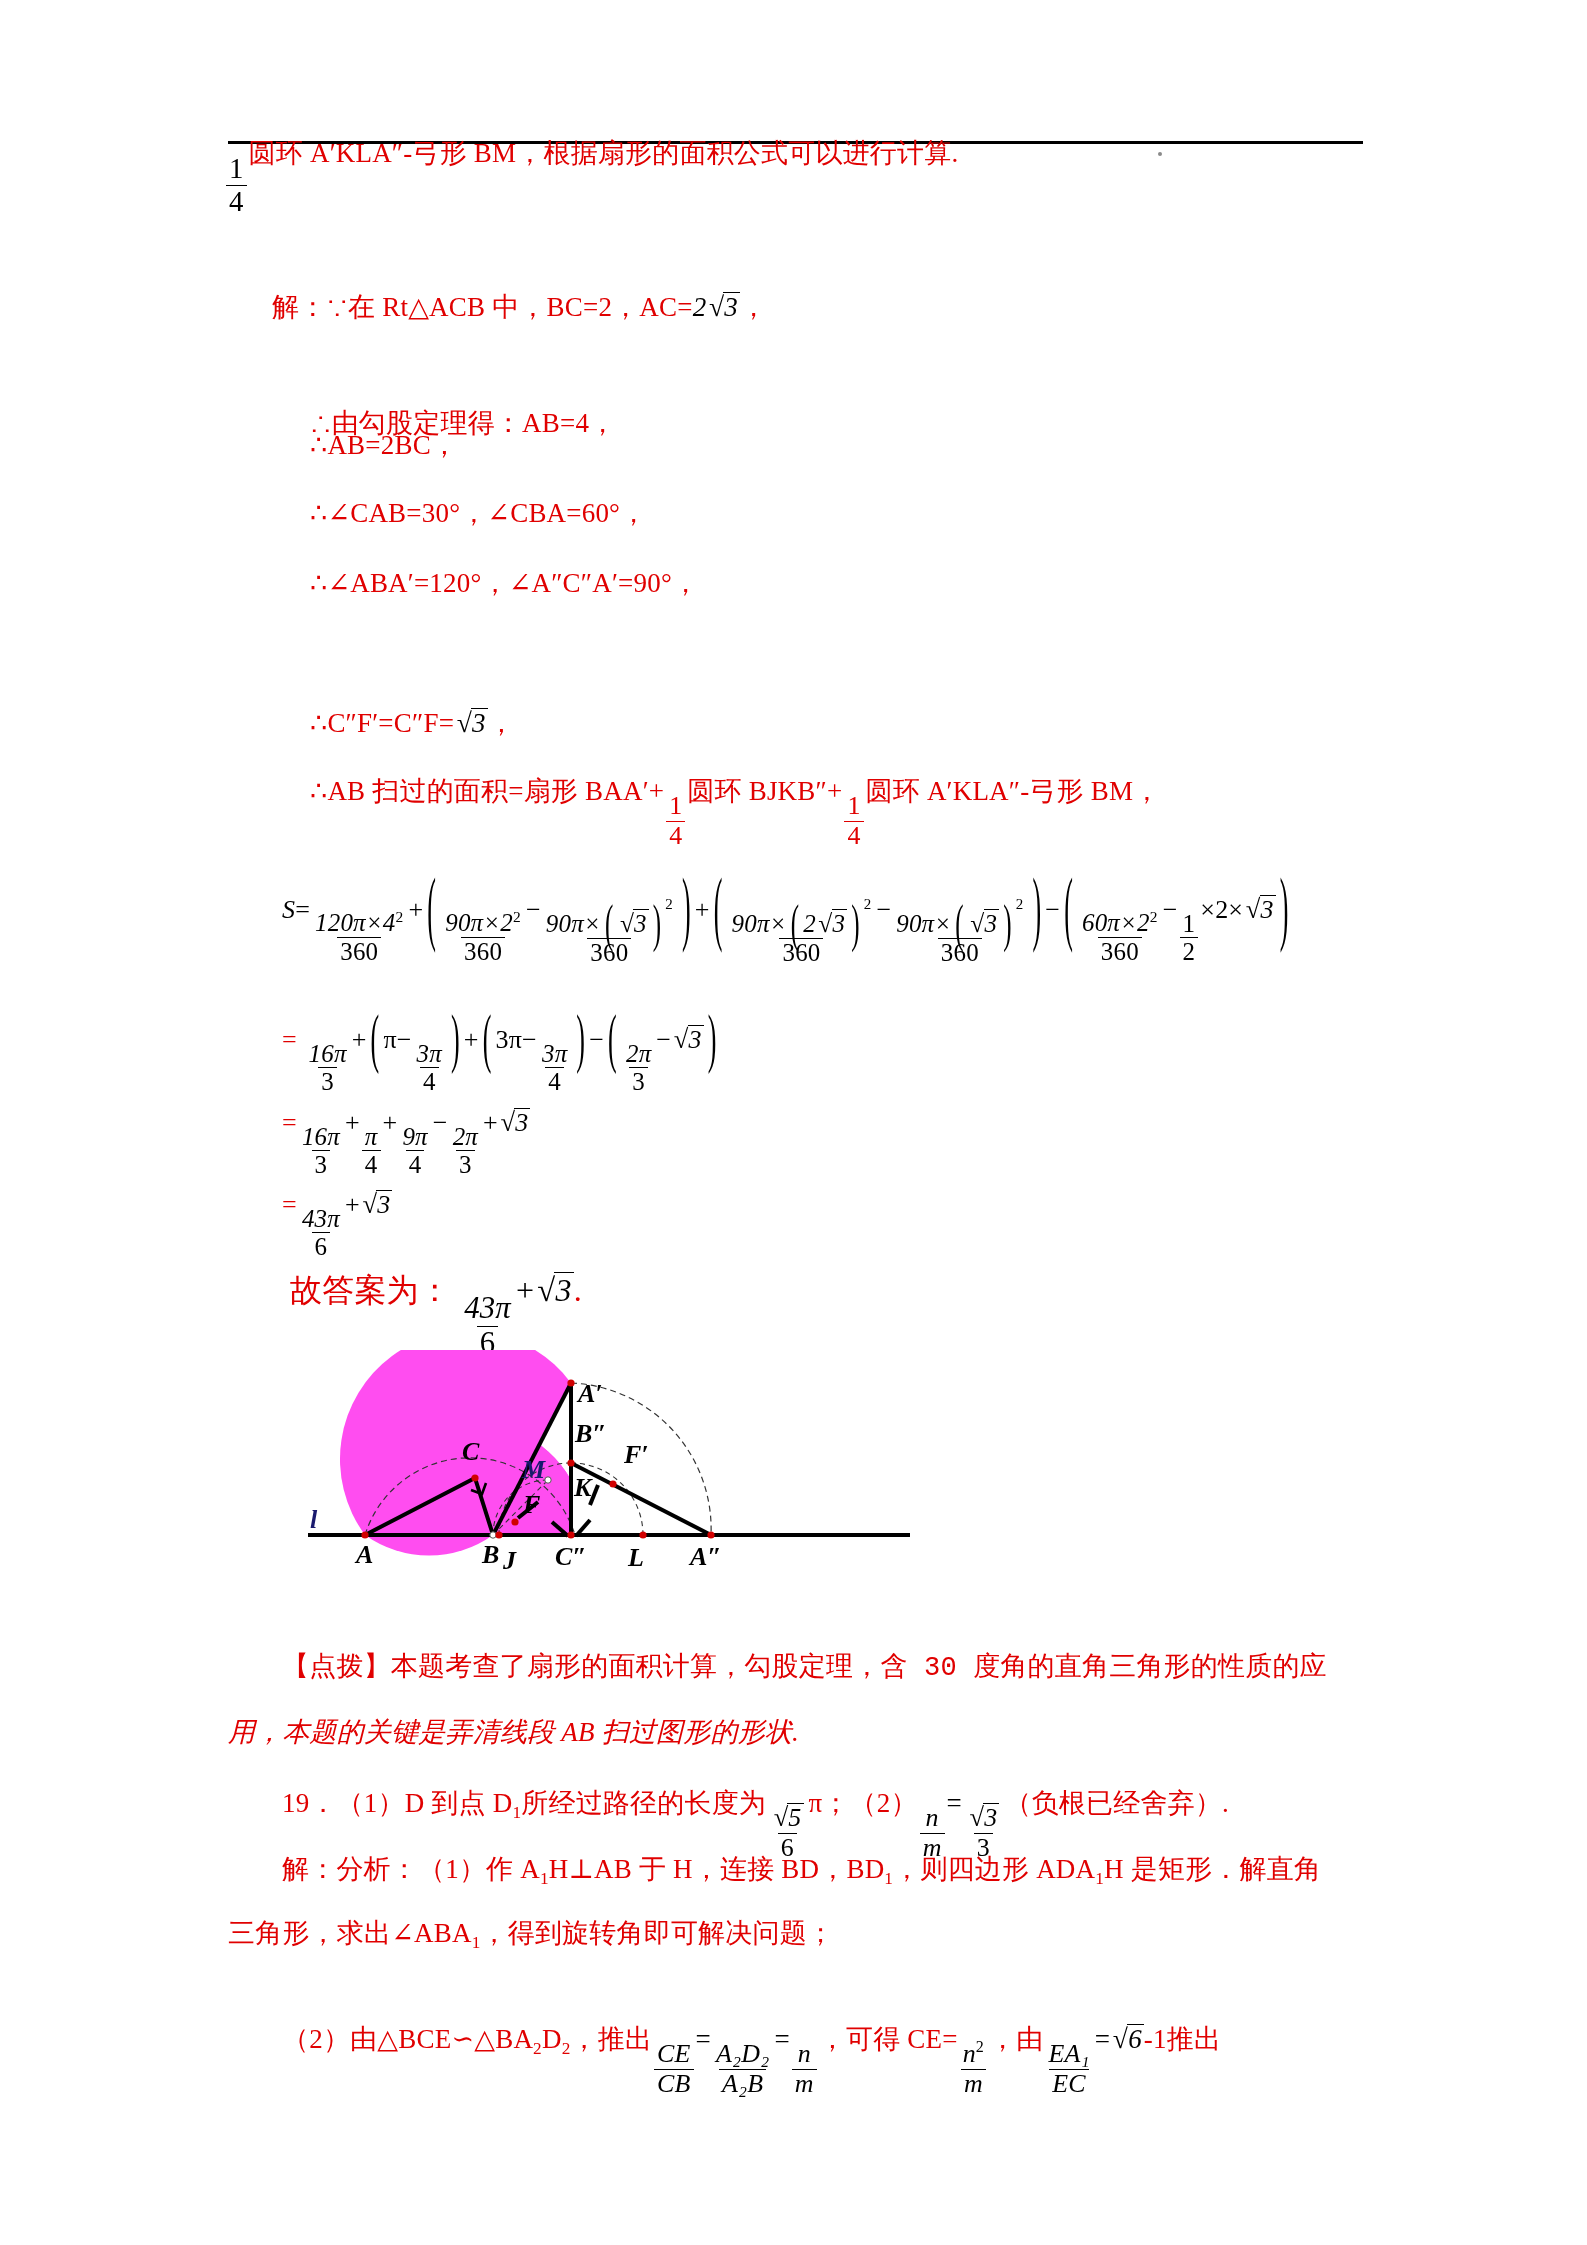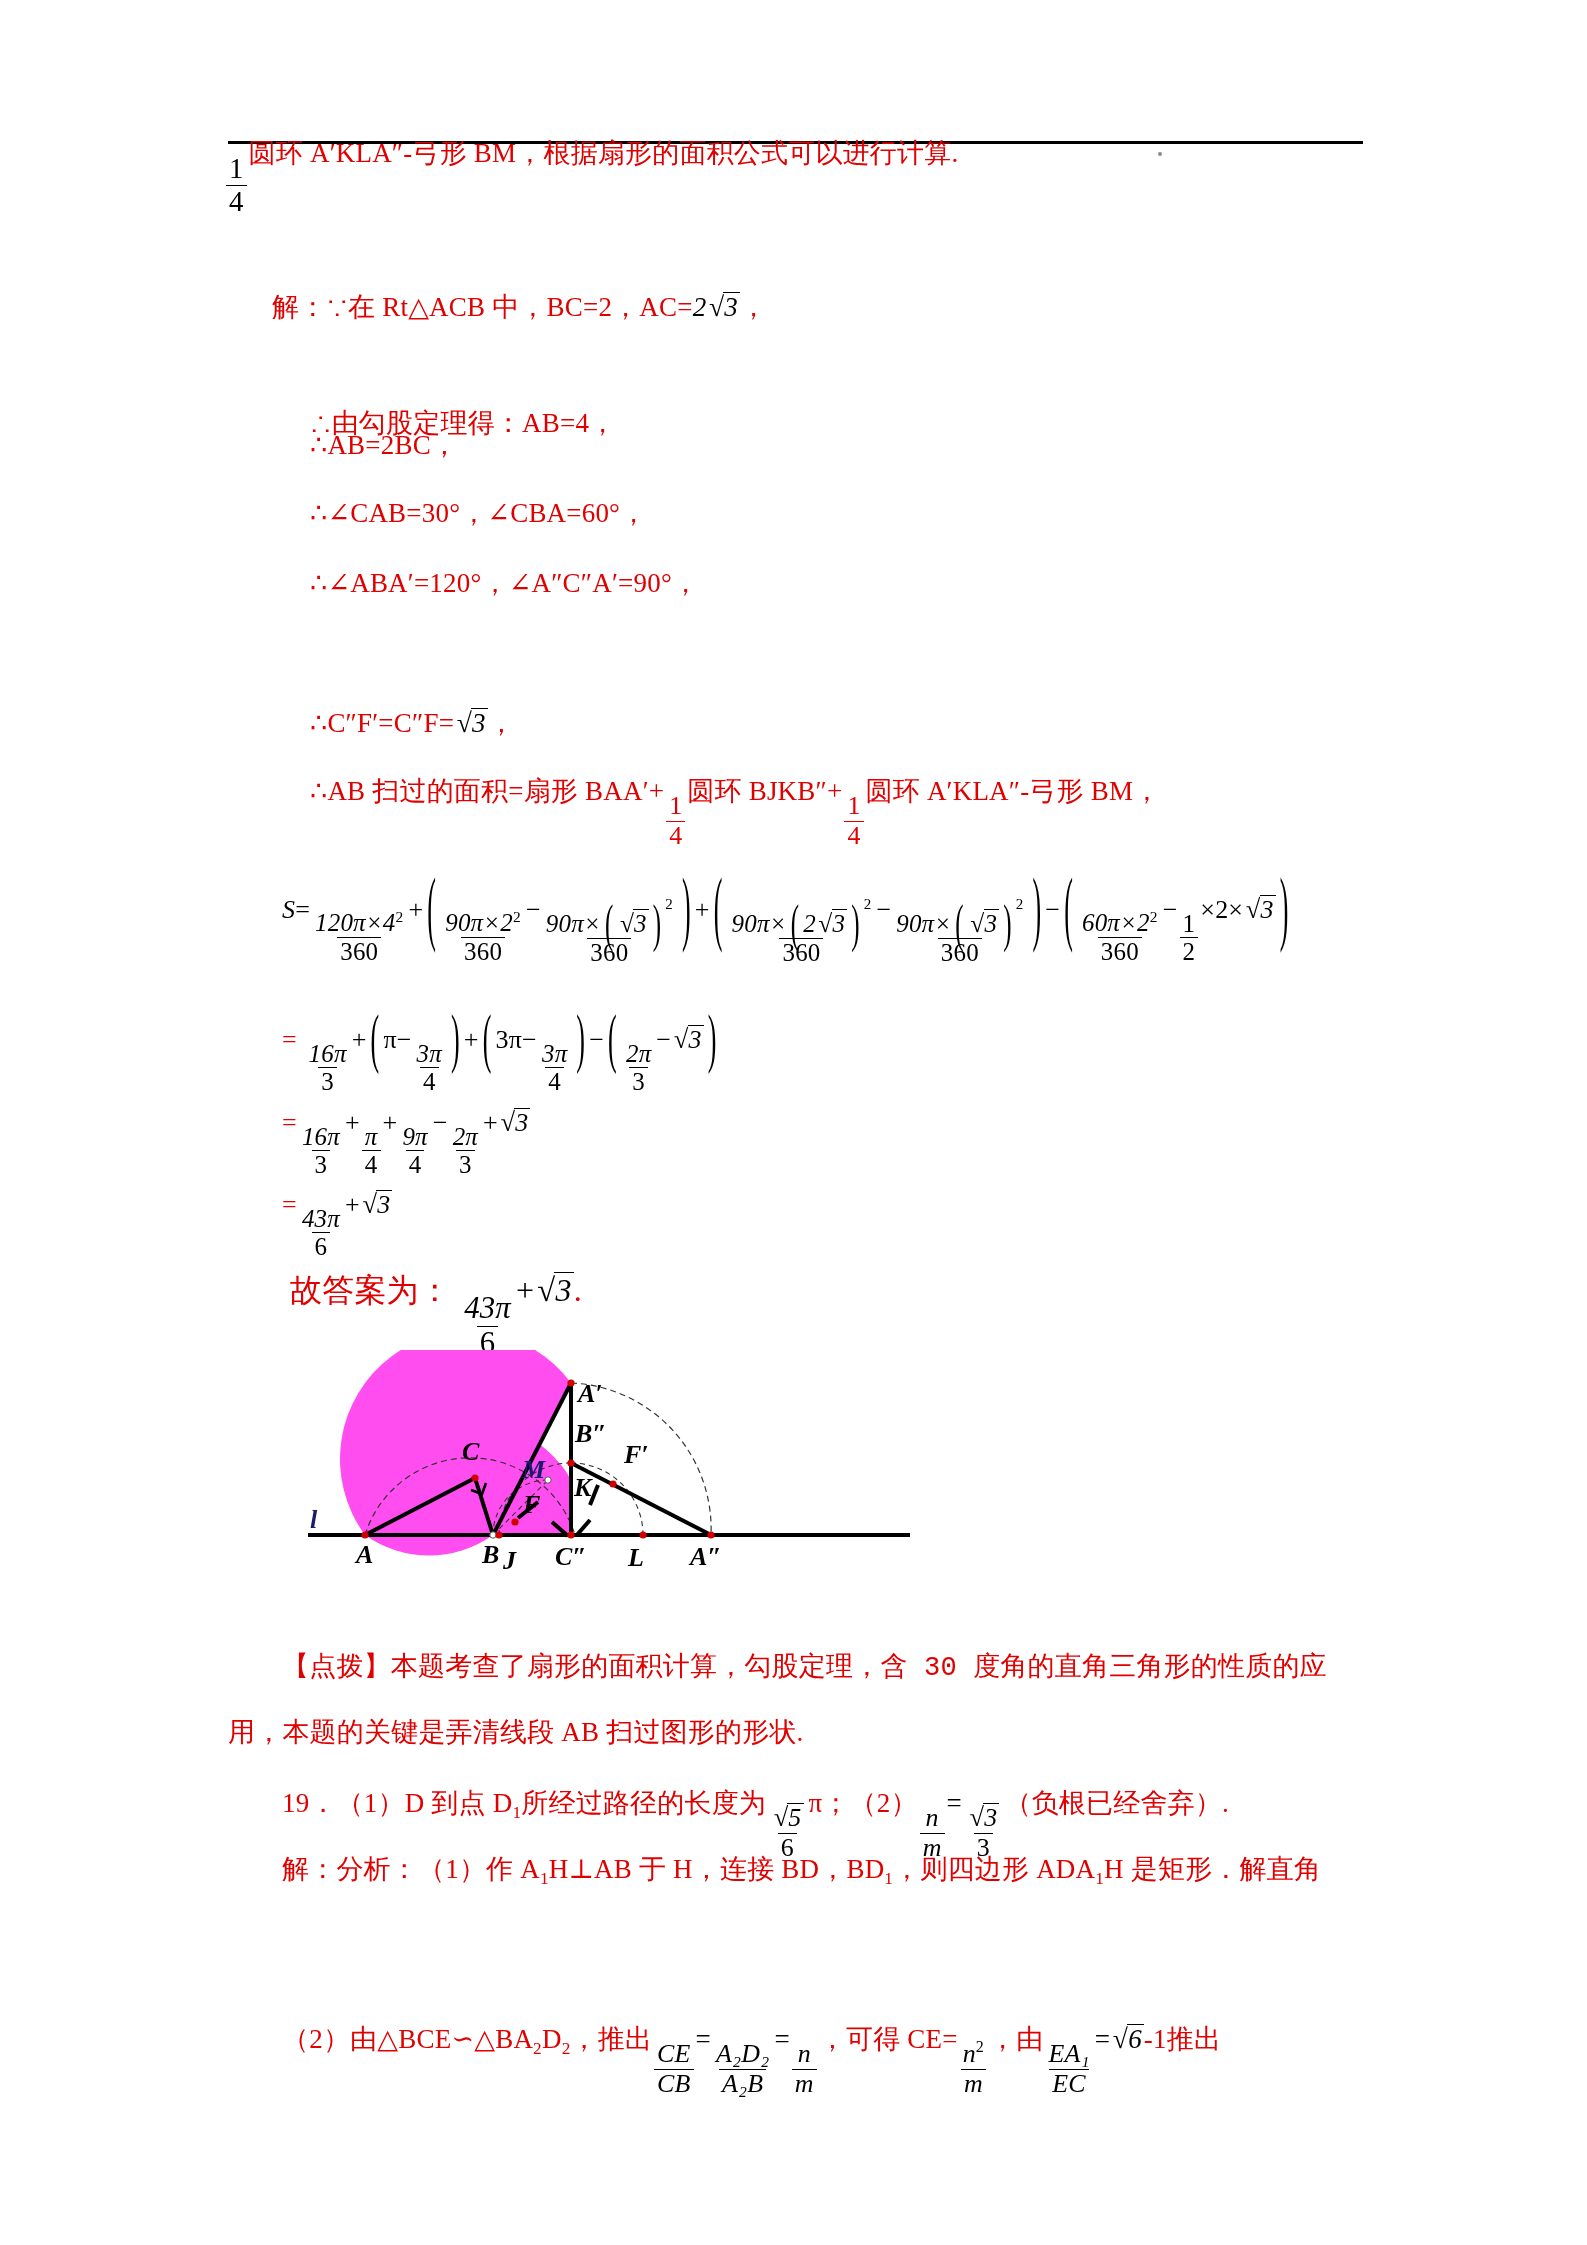--- a/index.html
+++ b/index.html
@@ -330,41 +330,44 @@
     <text class="figtext" x="233" y="163" font-size="26" fill="#000000">F</text>
     <text class="figtext" x="284" y="146" font-size="26" fill="#000000">K</text>
     <text class="figtext" x="288" y="52" font-size="26" fill="#000000">A′</text>
     <text class="figtext" x="285" y="92" font-size="26" fill="#000000">B″</text>
     <text class="figtext" x="334" y="113" font-size="26" fill="#000000">F′</text>
   </svg>
 
   <div class="line" style="left:282px; top:1655px;font-family:Liberation Mono, monospace;">
     <span class="red">【点拨】</span><span class="red">本题考查了扇形的面积计算，勾股定理，含 30 度角的直角三角形的性质的应</span>
   </div>
-  <div class="line" style="left:228px; top:1719px;">
+  <div class="line" style="left:228px; top:1719px;font-style:italic;">
     <span class="red">用，本题的关键是弄清线段 AB 扫过图形的形状.</span>
   </div>
 
   <div class="line" style="left:282px; top:1790px;">
     <span class="red">19．</span><span class="red">（1）D 到点 D</span><sub class="idx red">1</sub><span class="red">所经过路径的长度为</span><span class="blk frac math">
         <span class="num"><span class="sqrt"><span class="rad up">√</span><span class="rcontent">5</span></span></span>
         <span class="den up">6</span>
       </span><span class="red">π</span><span class="red">；</span><span class="red">（2）</span><span class="blk frac math">
         <span class="num">n</span>
         <span class="den">m</span>
       </span><span class="blk">=</span><span class="blk frac math">
         <span class="num"><span class="sqrt"><span class="rad up">√</span><span class="rcontent">3</span></span></span>
         <span class="den up">3</span>
       </span><span class="red">（负根已经舍弃）.</span>
   </div>
 
   <div class="line" style="left:282px; top:1856px;">
     <span class="red">解：分析：（1）作 A</span><sub class="idx red">1</sub><span class="red">H⊥AB 于 H，连接 BD，BD</span><sub class="idx red">1</sub><span class="red">，则四边形 ADA</span><sub class="idx red">1</sub><span class="red">H 是矩形．解直角</span>
   </div>
 
+  <div class="line" style="left:228px; top:1920px;">
+    <span class="red">三角形，求出∠ABA</span><sub class="idx red">1</sub><span class="red">，得到旋转角即可解决问题；</span>
+  </div>
 
   <div class="line" style="left:282px; top:1995px;margin-top:29px;">
     <span class="red">（2）</span><span class="red">由△BCE∽△BA</span><sub class="idx red">2</sub><span class="red">D</span><sub class="idx red">2</sub><span class="red">，推出</span><span class="blk frac math">
         <span class="num">CE</span>
         <span class="den">CB</span>
       </span><span class="blk">=</span><span class="blk frac math">
         <span class="num">A₂D₂</span>
         <span class="den">A₂B</span>
       </span><span class="blk">=</span><span class="blk frac math">
         <span class="num">n</span>

